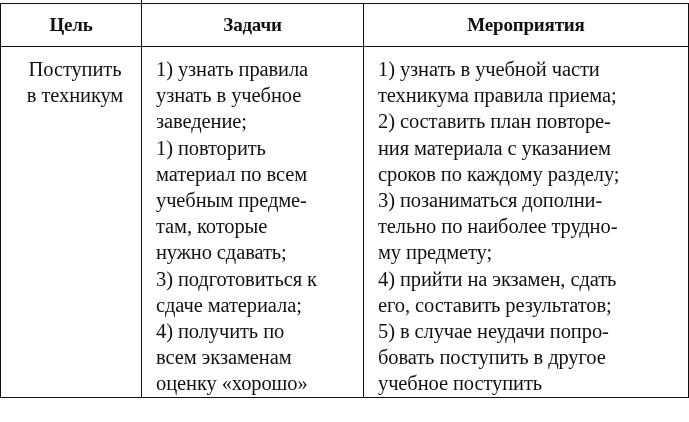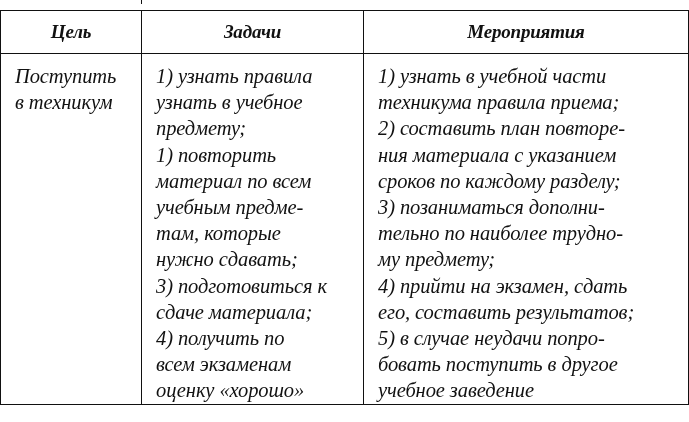--- a/index.html
+++ b/index.html
@@ -19,26 +19,25 @@
       position: absolute;
       left: 141px;
       top: 0;
       width: 0;
       height: 4px;
       border-left: 1.5px solid #111;
     }
     table.plan {
       position: absolute;
       left: 0;
-      top: 10px;
+      top: 3px;
       width: 688px;
       height: 368px;
       border-collapse: collapse;
       table-layout: fixed;
-      font-style: italic;
     }
     table.plan th, table.plan td {
       border: 1.6px solid #111;
       vertical-align: top;
     }
     table.plan th {
       height: 42px;
       font-weight: bold;
       font-size: 19px;
       text-align: center;
@@ -52,21 +51,21 @@
       padding: 9px 6px 0 14px;
       letter-spacing: -0.1px;
     }
     col.c1 { width: 141px; }
     col.c2 { width: 222px; }
     col.c3 { width: 325px; }
     .line {
       display: block;
       white-space: nowrap;
     }
-    td.goal { padding-left: 15px; }
+    td.goal { padding-left: 15px; text-align: center; }
     td.tasks { padding-left: 14px; }
     td.activities { padding-left: 14px; }
   </style>
 </head>
 <body>
 
 <div class="top-stub"></div>
 
 <table class="plan">
   <colgroup>
@@ -83,21 +82,21 @@
   </thead>
   <tbody>
     <tr>
       <td class="goal">
         <span class="line">Поступить</span>
         <span class="line">в техникум</span>
       </td>
       <td class="tasks">
         <span class="line">1) узнать правила</span>
         <span class="line">узнать в учебное</span>
-        <span class="line">предмету;</span>
+        <span class="line">заведение;</span>
         <span class="line">1) повторить</span>
         <span class="line">материал по всем</span>
         <span class="line">учебным предме-</span>
         <span class="line">там, которые</span>
         <span class="line">нужно сдавать;</span>
         <span class="line">3) подготовиться к</span>
         <span class="line">сдаче материала;</span>
         <span class="line">4) получить по</span>
         <span class="line">всем экзаменам</span>
         <span class="line">оценку «хорошо»</span>
@@ -108,17 +107,17 @@
         <span class="line">2) составить план повторе-</span>
         <span class="line">ния материала с указанием</span>
         <span class="line">сроков по каждому разделу;</span>
         <span class="line">3) позаниматься дополни-</span>
         <span class="line">тельно по наиболее трудно-</span>
         <span class="line">му предмету;</span>
         <span class="line">4) прийти на экзамен, сдать</span>
         <span class="line">его, составить результатов;</span>
         <span class="line">5) в случае неудачи попро-</span>
         <span class="line">бовать поступить в другое</span>
-        <span class="line">учебное заведение</span>
+        <span class="line">учебное поступить</span>
       </td>
     </tr>
   </tbody>
 </table>
 
 </body></html>

